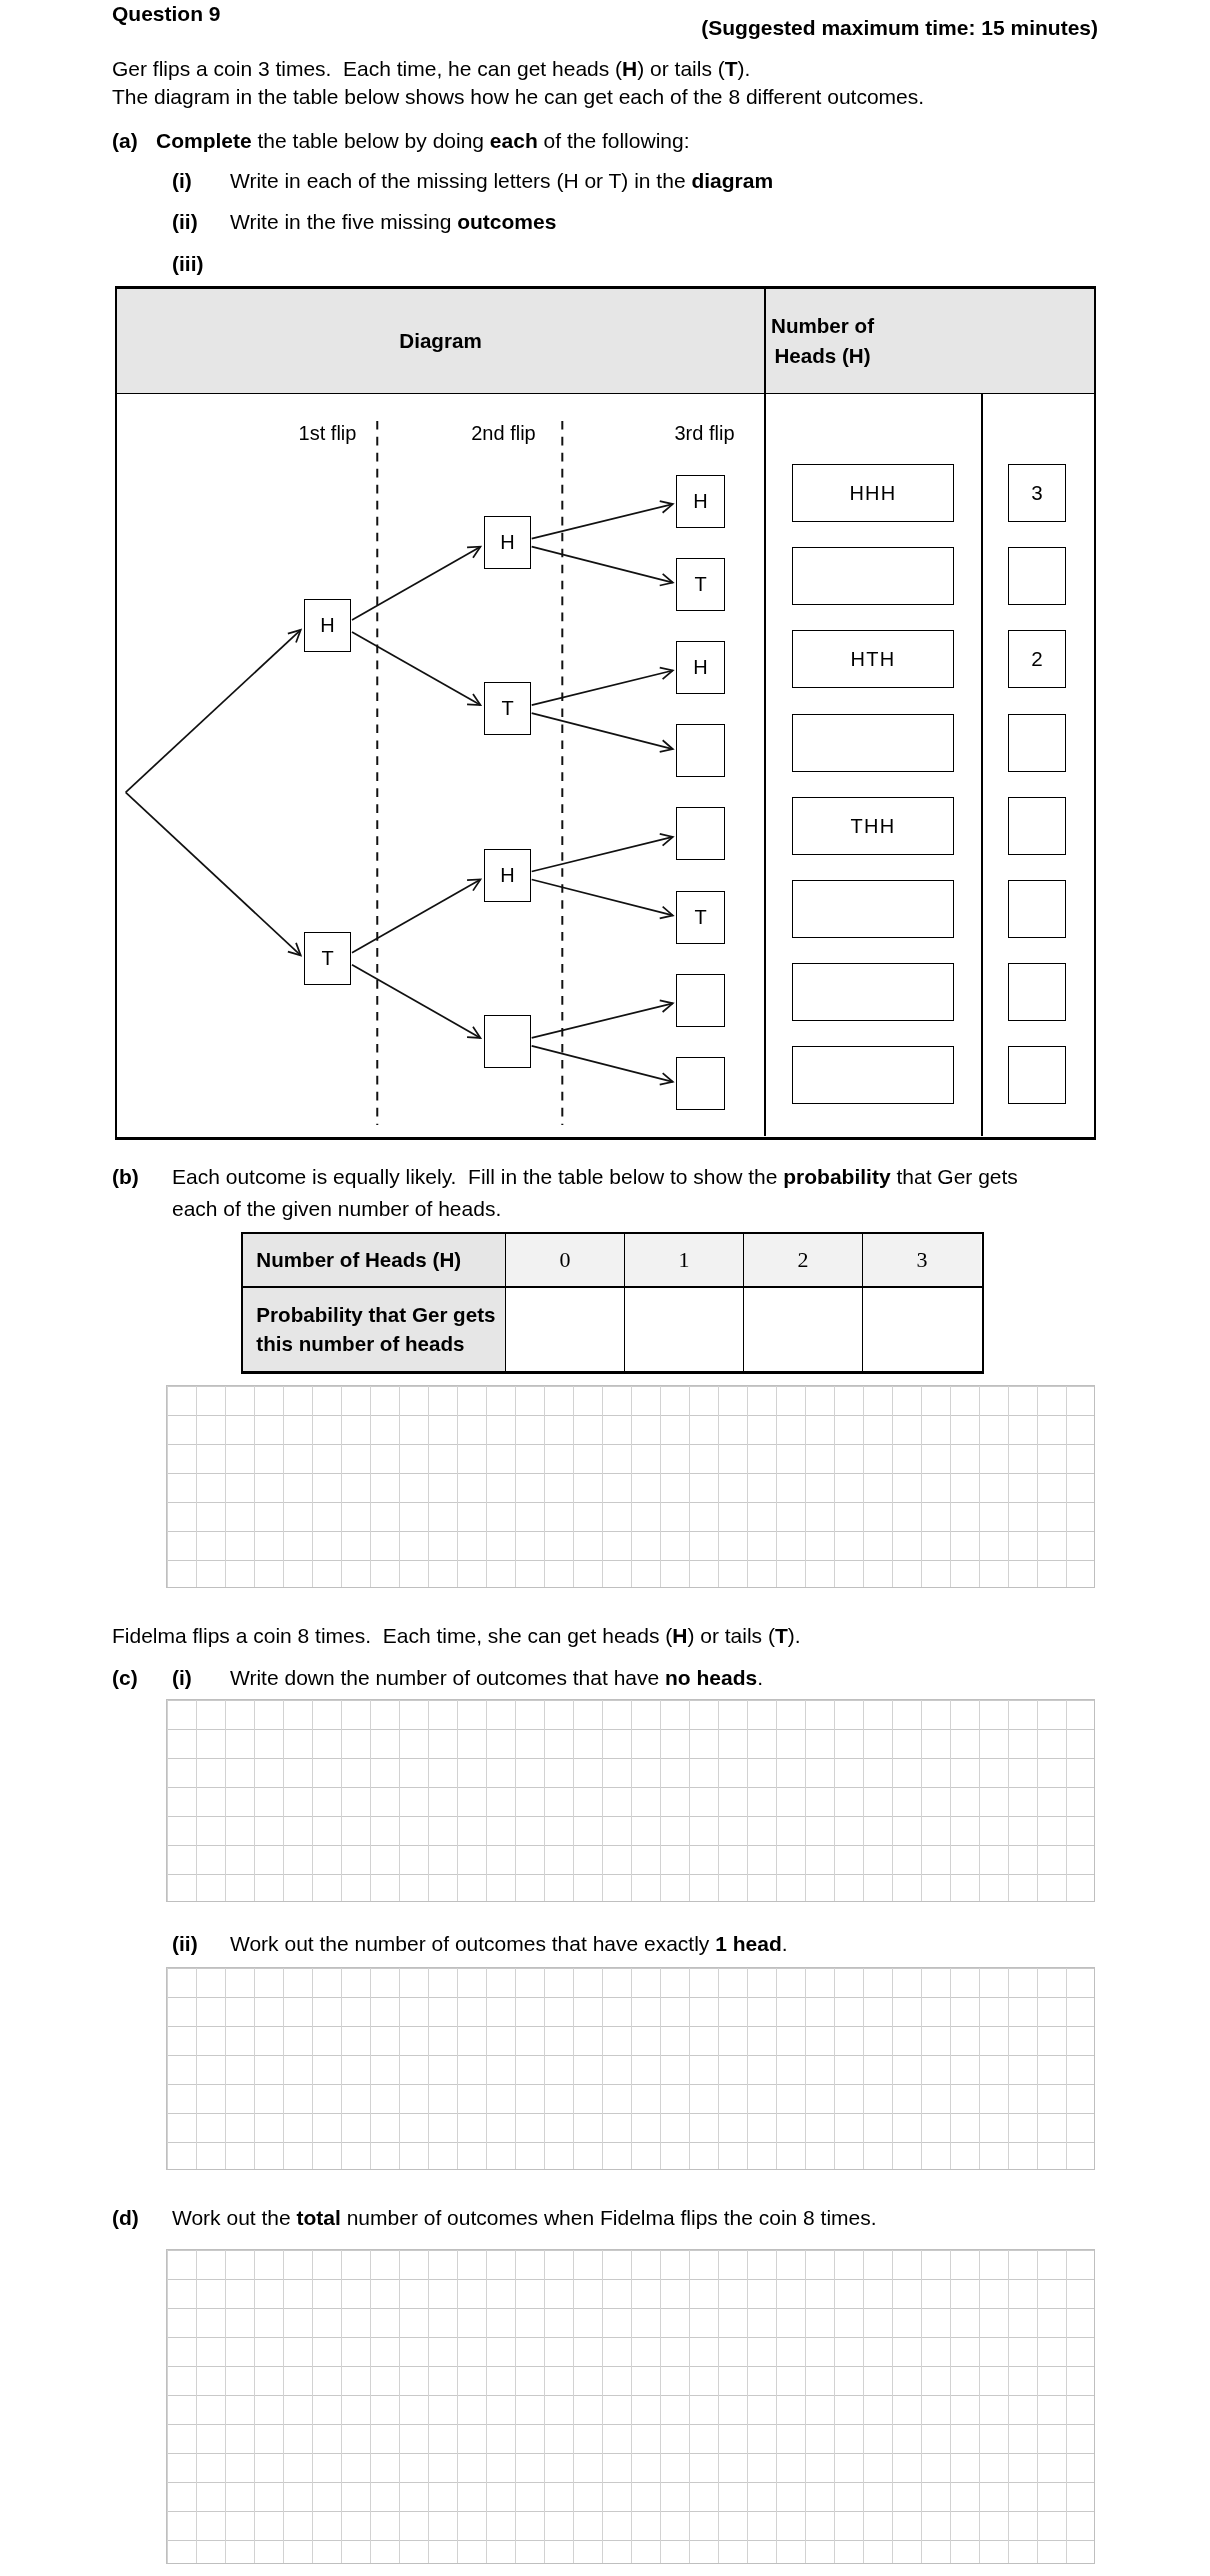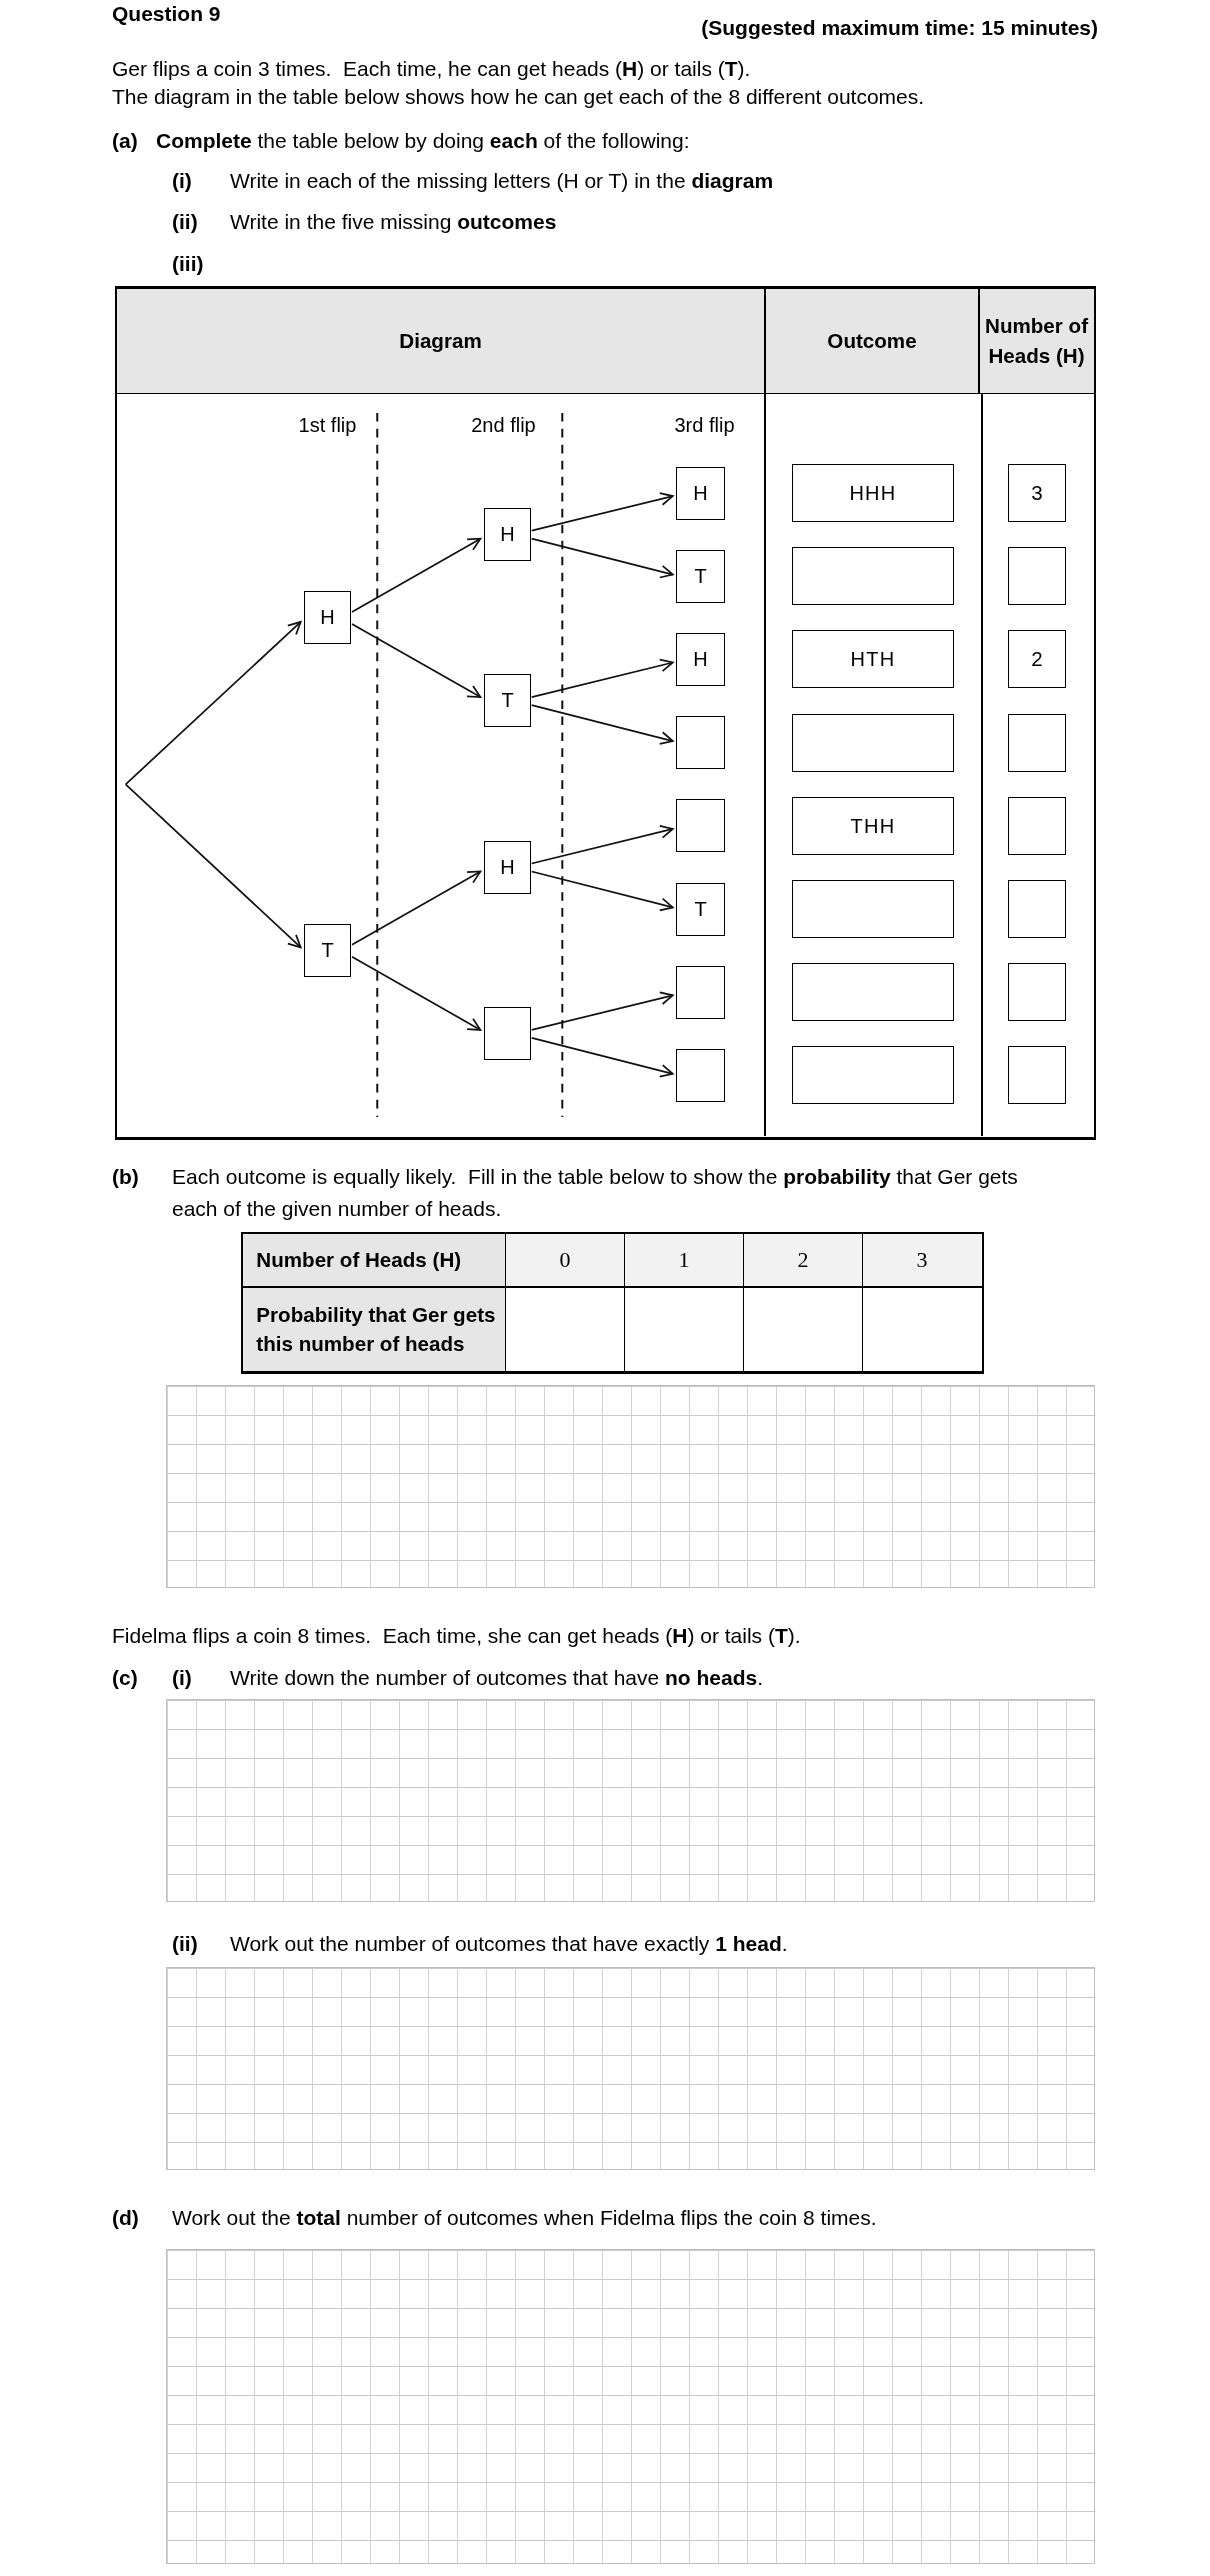--- a/index.html
+++ b/index.html
@@ -13,21 +13,21 @@
   .qtable{position:absolute;left:115px;top:286px;width:981px;height:854px;
           border:2.7px solid #000;border-top-width:3.3px;border-bottom-width:3.3px;box-sizing:border-box;}
   .qt-head{display:flex;height:105px;background:#e6e6e6;border-bottom:1.3px solid #000;box-sizing:border-box;}
   .qt-hcell{display:flex;align-items:center;justify-content:center;text-align:center;
             font-weight:bold;font-size:20.6px;line-height:1.45;box-sizing:border-box;}
   .qt-hd{width:647px;}
   .qt-ho{width:214px;border-left:2px solid #000;}
   .qt-hh{width:115px;border-left:2px solid #000;padding:0 4px;}
   .qt-body{position:relative;height:742px;}
   .colsep{position:absolute;top:0;height:742px;width:2px;background:#000;}
-  .col-diagram{position:absolute;left:0;top:0;width:647px;height:742px;}
+  .col-diagram{position:absolute;left:0;top:8px;width:647px;height:742px;}
   .col-outcome{position:absolute;left:649px;top:0;width:214px;height:742px;}
   .col-heads{position:absolute;left:866px;top:0;width:111px;height:742px;}
   .flip-label{position:absolute;top:20px;width:93px;text-align:center;font-size:20px;}
   .node{position:absolute;width:47px;height:53px;border:1.3px solid #000;background:#fff;
         display:flex;align-items:center;justify-content:center;font-size:20px;box-sizing:border-box;}
   .node.f3{width:49px;}
   .obox{position:absolute;left:26px;width:162px;height:58px;border:1.3px solid #000;background:#fff;
         display:flex;align-items:center;justify-content:center;font-size:20px;letter-spacing:1.3px;box-sizing:border-box;}
   .hbox{position:absolute;left:25px;width:58px;height:58px;border:1.3px solid #000;background:#fff;
         display:flex;align-items:center;justify-content:center;font-size:20.6px;box-sizing:border-box;}
@@ -71,21 +71,20 @@
   <div class="t" style="left:156px;top:128px;"><span class="b">Complete</span><span> the table below by doing </span><span class="b">each</span><span> of the following:</span></div>
   <div class="t b" style="left:172px;top:168px;">(i)</div>
   <div class="t" style="left:230px;top:168px;"><span>Write in each of the missing letters (H or T) in the </span><span class="b">diagram</span></div>
   <div class="t b" style="left:172px;top:209px;">(ii)</div>
   <div class="t" style="left:230px;top:209px;"><span>Write in the five missing </span><span class="b">outcomes</span></div>
   <div class="t b" style="left:172px;top:251px;">(iii)</div>
 
   <div class="qtable">
     <div class="qt-head">
       <div class="qt-hcell qt-hd">Diagram</div>
-      <div class="qt-hcell qt-ho">Outcome</div>
       <div class="qt-hcell qt-hh">Number of Heads (H)</div>
     </div>
     <div class="qt-body">
       <div class="colsep" style="left:647px;"></div>
       <div class="colsep" style="left:864px;"></div>
 
       <div class="col-diagram">
         <svg class="tree-svg" width="647" height="742" viewBox="0 0 972 1114">
           <line class="dash" x1="391" y1="28" x2="391" y2="1086"></line>
           <line class="dash" x1="669" y1="28" x2="669" y2="1086"></line>

